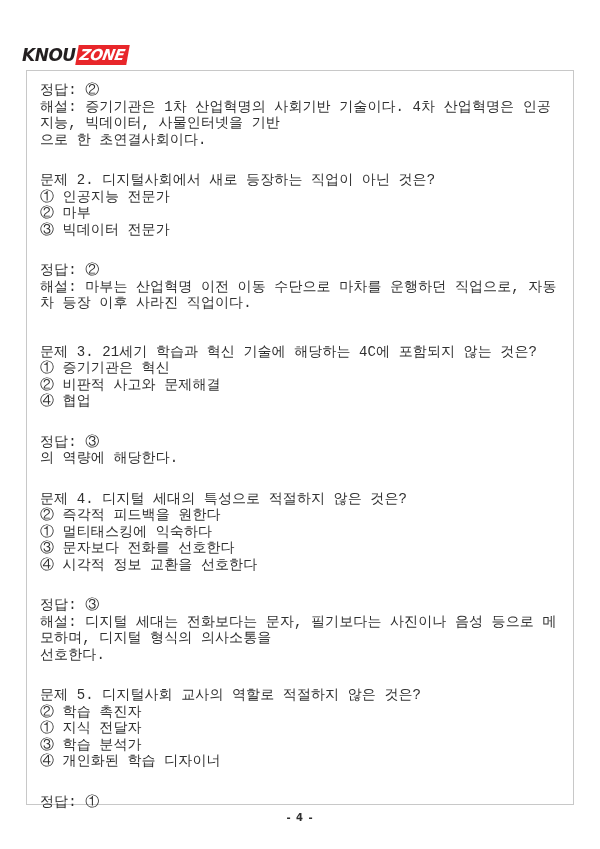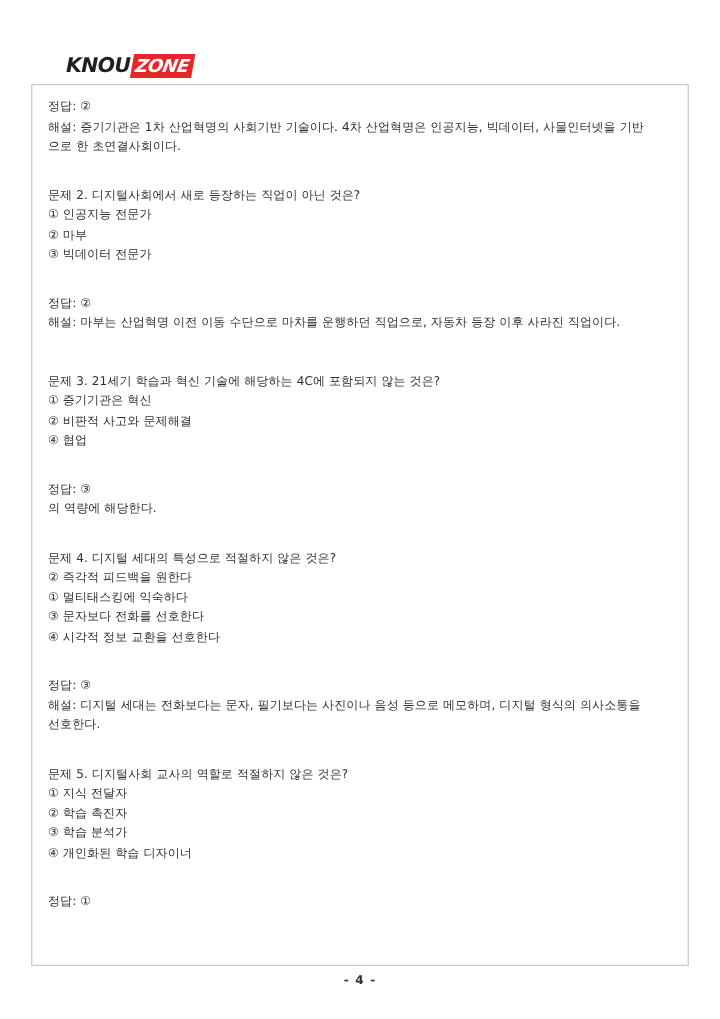--- a/index.html
+++ b/index.html
@@ -18,21 +18,21 @@
   .page {
     position: absolute;
     left: 0; top: 0;
     width: 600px;
     height: 849px;
     background: #fff;
   }
   
   .logo {
     position: absolute;
-    left: 55px;
+    left: 22px;
     top: 46px;
     height: 18px;
     display: flex;
     align-items: center;
     font-family: "DejaVu Sans", "Liberation Sans", sans-serif;
     font-weight: bold;
     font-style: italic;
     letter-spacing: -0.5px;
     font-size: 17px;
     line-height: 18px;
@@ -59,25 +59,26 @@
     border: 1px solid #c8c8c8;
     box-sizing: border-box;
   }
   .content {
     position: absolute;
     left: 40px;
     top: 82px;
     width: 522px;
   }
   .line {
-    font-size: 10px;
+    font-size: 14px;
     line-height: 16.5px;
     letter-spacing: 0.1px;
     color: #2f2f2f;
     white-space: pre-wrap;
+    font-family: Liberation Mono, monospace;
   }
   .gap-block { height: 16px; }
   .gap-small { height: 8px; }
   .footer {
     position: absolute;
     left: 0;
     top: 812px;
     width: 600px;
     text-align: center;
     font-size: 10px;
@@ -154,22 +155,22 @@
     <div>
       <div class="line">정답: ③</div>
       <div class="line">해설: 디지털 세대는 전화보다는 문자, 필기보다는 사진이나 음성 등으로 메모하며, 디지털 형식의 의사소통을</div>
       <div class="line">선호한다.</div>
     </div>
     <div class="gap-block"></div>
     <div class="gap-small"></div>
 
     <div>
       <div class="line">문제 5. 디지털사회 교사의 역할로 적절하지 않은 것은?</div>
+      <div class="line">② 학습 촉진자</div>
       <div class="line">① 지식 전달자</div>
-      <div class="line">② 학습 촉진자</div>
       <div class="line">③ 학습 분석가</div>
       <div class="line">④ 개인화된 학습 디자이너</div>
     </div>
     <div class="gap-block"></div>
     <div class="gap-small"></div>
 
     <div>
       <div class="line">정답: ①</div>
     </div>
 

